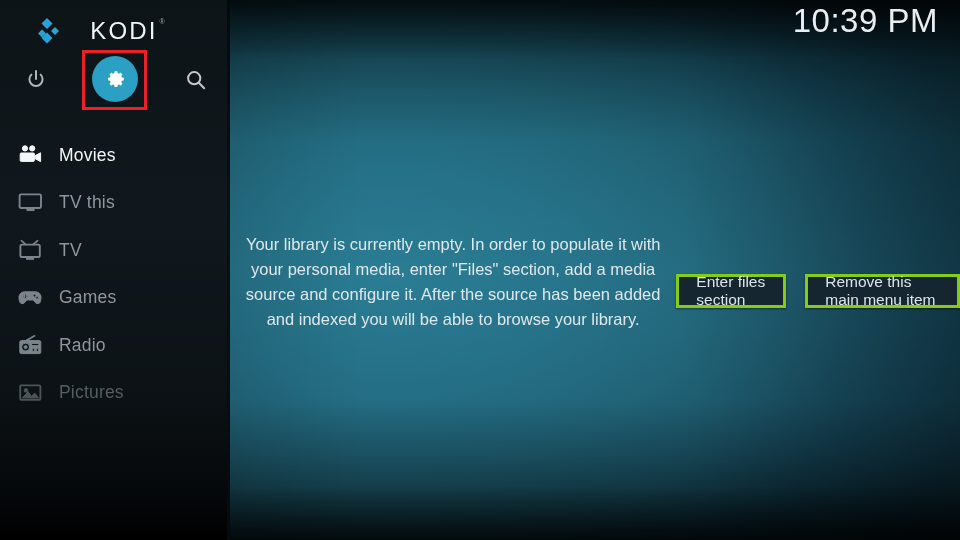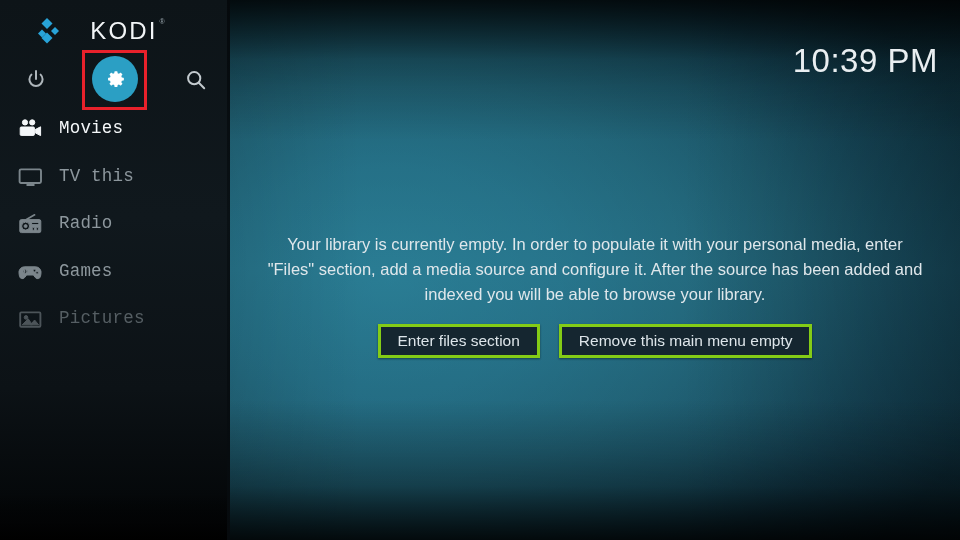--- a/index.html
+++ b/index.html
@@ -29,21 +29,20 @@
       linear-gradient(to right, rgba(0,0,0,.10) 0%, rgba(0,0,0,0) 18%,
                                 rgba(0,0,0,0) 62%, rgba(0,0,0,.28) 100%);
     pointer-events:none;
   }
 
   
   .clock {
     position:absolute; right:22px; top:2px;
     font-size:33px; font-weight:300; letter-spacing:.5px;
     color:#e9eef1;
-    margin-top:40px;
   }
 
   
   .sidebar {
     position:absolute; left:0; top:0; width:230px; height:540px;
     background:
       linear-gradient(to bottom, #0d1418 0%, #10181d 40%, #0c1216 72%, #05080a 92%, #010203 100%);
   }
   .sidebar:after {
     content:""; position:absolute; right:0; top:0; width:3px; height:100%;
@@ -80,21 +79,21 @@
     display:flex; align-items:center; justify-content:center;
   }
   .focus-box {
     position:absolute; left:82px; top:50px; width:65px; height:60px;
     border:3px solid #e8212b; pointer-events:none;
   }
 
   
   .menu { position:absolute; left:0; top:118px; width:230px; }
   .menu-item {
-    height:47.5px; display:flex; align-items:flex-start; padding-left:9px;font-family:Liberation Mono, monospace;
+    height:47.5px; display:flex; align-items:flex-end; padding-left:9px;
   }
   .menu-icon {
     width:42px; display:flex; align-items:center; justify-content:center;
     flex:0 0 42px;
   }
   .menu-label { font-size:17.5px; font-weight:400; letter-spacing:.2px; margin-left:8px; }
 
   .menu-item.sel .menu-label { color:#f4f7f9; }
   .menu-item.sel .menu-icon svg { fill:#f4f7f9; stroke:#f4f7f9; }
 
@@ -106,21 +105,21 @@
 
   .sidebar-fade {
     position:absolute; left:0; bottom:0; width:230px; height:46px;
     background:linear-gradient(to bottom, rgba(3,5,7,0) 0%, rgba(2,3,4,.85) 62%, #000 100%);
     pointer-events:none;
   }
 
   
   .empty-block {
     position:absolute; left:230px; top:232px; width:730px;
-    display:flex; flex-direction:column; align-items:center;
+    display:flex; flex-direction:row; align-items:center;
   }
   .empty-msg {
     width:664px; text-align:center;
     font-size:16.5px; line-height:25px; color:#dfe7eb; font-weight:400;
   }
   .btn-row { display:flex; gap:19px; margin-top:17px; }
   .btn {
     height:34px; padding:0 17px;
     display:flex; align-items:center; justify-content:center;
     background:#152630; border:3px solid #84cc16;
@@ -136,21 +135,21 @@
   <div class="main-panel">
     <div class="main-vignette"></div>
   </div>
 
   <div class="clock">10:39 PM</div>
 
   <div class="empty-block">
     <div class="empty-msg">Your library is currently empty. In order to populate it with your personal media, enter "Files" section, add a media source and configure it. After the source has been added and indexed you will be able to browse your library.</div>
     <div class="btn-row">
       <div class="btn">Enter files section</div>
-      <div class="btn">Remove this main menu empty</div>
+      <div class="btn">Remove this main menu item</div>
     </div>
   </div>
 
   <div class="sidebar">
 
     <div class="logo-row">
       <div class="logo-mark">
         <svg width="28" height="26" viewBox="0 0 28 26">
           <polygon points="9,0 14.5,5.5 9,11 3.5,5.5" fill="#28a3d8"></polygon>
           <polygon points="3,11.5 7,15.5 3,19.5 -1,15.5" fill="#28a3d8" transform="translate(1,0)"></polygon>
@@ -210,49 +209,59 @@
           <svg width="25" height="22" viewBox="0 0 25 22">
             <rect x="1.6" y="3.4" width="21.4" height="13.6" rx="1.4" fill="none" stroke="#7b858b" stroke-width="1.9"></rect>
             <rect x="9" y="17.6" width="7" height="1.9" fill="#7b858b"></rect>
           </svg>
         </span>
         <span class="menu-label">TV this</span>
       </div>
 
 
 
+      <div class="menu-item dim">
+        <span class="menu-icon">
+          <svg width="25" height="22" viewBox="0 0 25 22">
+            <path d="M7.6 5.4 L3.4 1.6 M15.2 5.4 L19.6 1.6" stroke="#7b858b" stroke-width="1.6" fill="none" stroke-linecap="round"></path>
+            <rect x="2.4" y="5.6" width="19.4" height="12.4" rx="1.6" fill="none" stroke="#7b858b" stroke-width="1.9"></rect>
+            <rect x="8.6" y="18.6" width="7" height="1.7" fill="#7b858b"></rect>
+          </svg>
+        </span>
+        <span class="menu-label">TV</span>
+      </div>
+
+      <div class="menu-item dim">
+        <span class="menu-icon">
+          <svg width="26" height="22" viewBox="0 0 26 22">
+            <path d="M7.4 5.8 h11.2 a5.6 5.6 0 0 1 5.4 6.6 l-.5 2.9 a2.9 2.9 0 0 1-5.2 1.2 L16.4 14 H9.6 l-1.9 2.5 a2.9 2.9 0 0 1-5.2-1.2 l-.5-2.9 A5.6 5.6 0 0 1 7.4 5.8 z" fill="#7b858b"></path>
+            <rect x="6.1" y="9.6" width="4.4" height="1.6" rx=".8" fill="#0e1519"></rect>
+            <rect x="7.5" y="8.2" width="1.6" height="4.4" rx=".8" fill="#0e1519"></rect>
+            <circle cx="17.5" cy="9.6" r="1.3" fill="#0e1519"></circle>
+            <circle cx="20.1" cy="11.8" r="1.3" fill="#0e1519"></circle>
+          </svg>
+        </span>
+        <span class="menu-label">Games</span>
+      </div>
 
       <div class="menu-item dim">
         <span class="menu-icon">
           <svg width="25" height="22" viewBox="0 0 25 22">
             <path d="M16.6 1.8 L8.4 6.4" stroke="#7b858b" stroke-width="1.7" stroke-linecap="round"></path>
             <rect x="1.8" y="6.6" width="21" height="13" rx="1.6" fill="#7b858b"></rect>
             <circle cx="7.6" cy="13.1" r="4" fill="#0e1519"></circle>
             <circle cx="7.6" cy="13.1" r="1.5" fill="#7b858b"></circle>
             <rect x="13.6" y="9.4" width="7.2" height="2.2" fill="#0e1519"></rect>
             <circle cx="15.4" cy="15.9" r="1.3" fill="#0e1519"></circle>
             <circle cx="19.4" cy="15.9" r="1.3" fill="#0e1519"></circle>
           </svg>
         </span>
         <span class="menu-label">Radio</span>
       </div>
 
-      <div class="menu-item dim">
-        <span class="menu-icon">
-          <svg width="26" height="22" viewBox="0 0 26 22">
-            <path d="M7.4 5.8 h11.2 a5.6 5.6 0 0 1 5.4 6.6 l-.5 2.9 a2.9 2.9 0 0 1-5.2 1.2 L16.4 14 H9.6 l-1.9 2.5 a2.9 2.9 0 0 1-5.2-1.2 l-.5-2.9 A5.6 5.6 0 0 1 7.4 5.8 z" fill="#7b858b"></path>
-            <rect x="6.1" y="9.6" width="4.4" height="1.6" rx=".8" fill="#0e1519"></rect>
-            <rect x="7.5" y="8.2" width="1.6" height="4.4" rx=".8" fill="#0e1519"></rect>
-            <circle cx="17.5" cy="9.6" r="1.3" fill="#0e1519"></circle>
-            <circle cx="20.1" cy="11.8" r="1.3" fill="#0e1519"></circle>
-          </svg>
-        </span>
-        <span class="menu-label">Games</span>
-      </div>
-
 
       <div class="menu-item faded">
         <span class="menu-icon">
           <svg width="25" height="22" viewBox="0 0 25 22">
             <rect x="2.2" y="4.4" width="20.2" height="14.4" rx="1" fill="none" stroke="#4c5459" stroke-width="1.9"></rect>
             <circle cx="8" cy="9.4" r="1.8" fill="#4c5459"></circle>
             <polygon points="4.2,16.8 10.2,10.8 14.4,16.8" fill="#4c5459"></polygon>
             <polygon points="12.4,16.8 16.6,12 20.6,16.8" fill="#4c5459"></polygon>
           </svg>
         </span>

